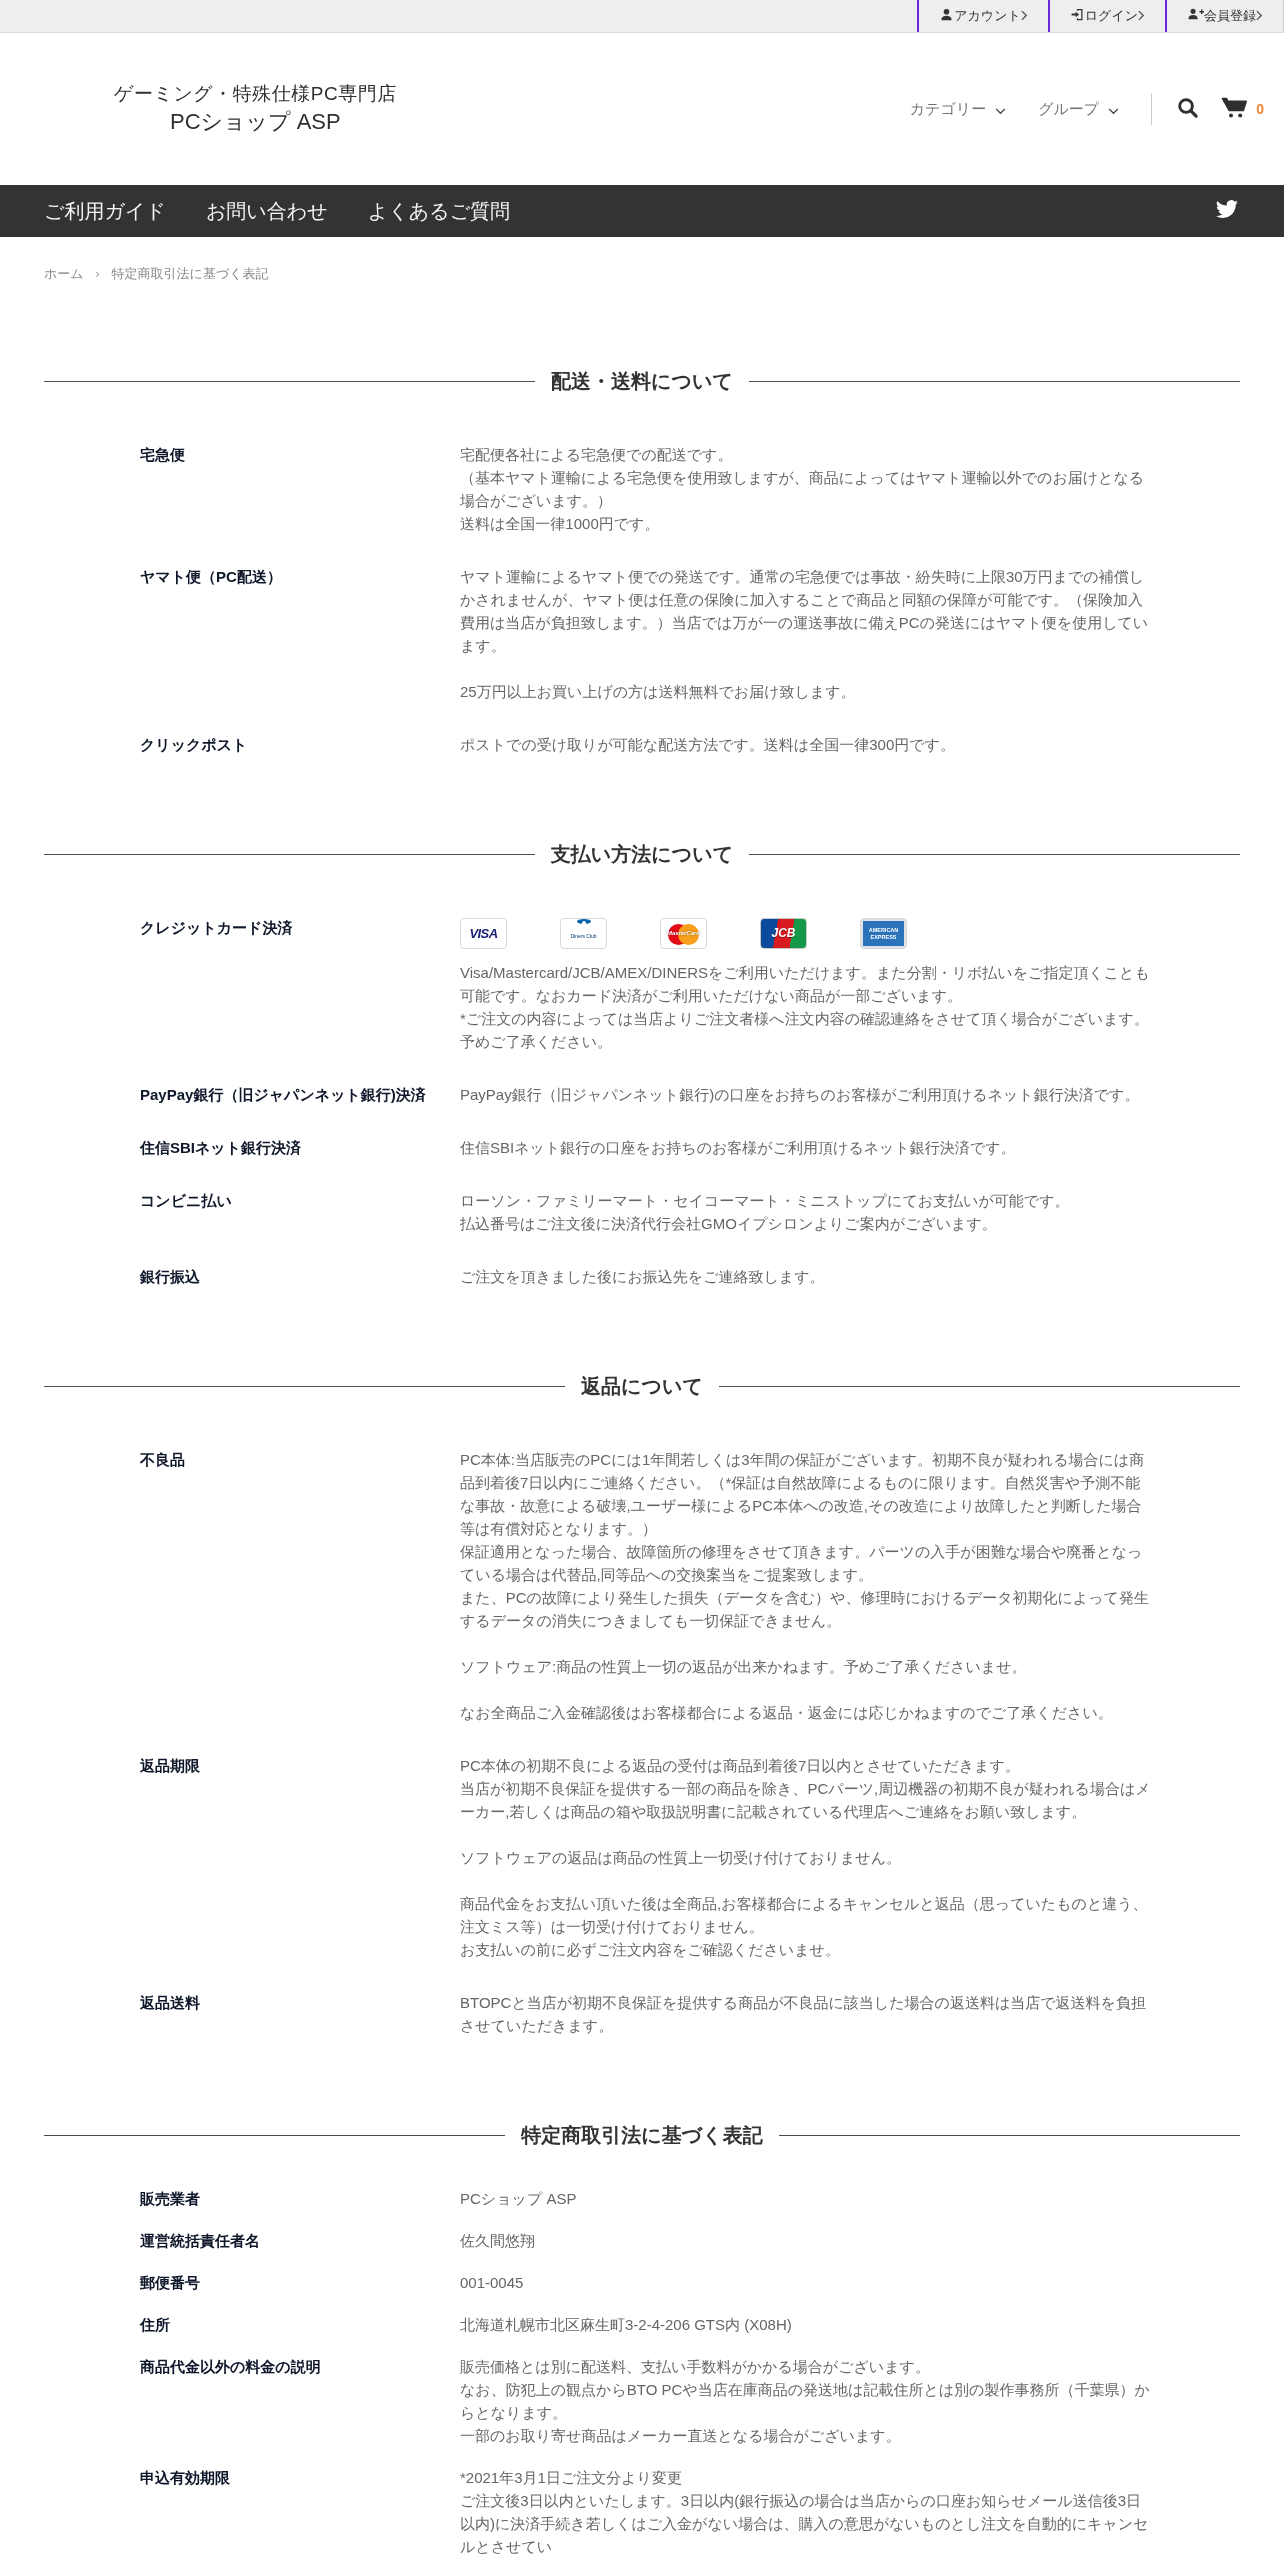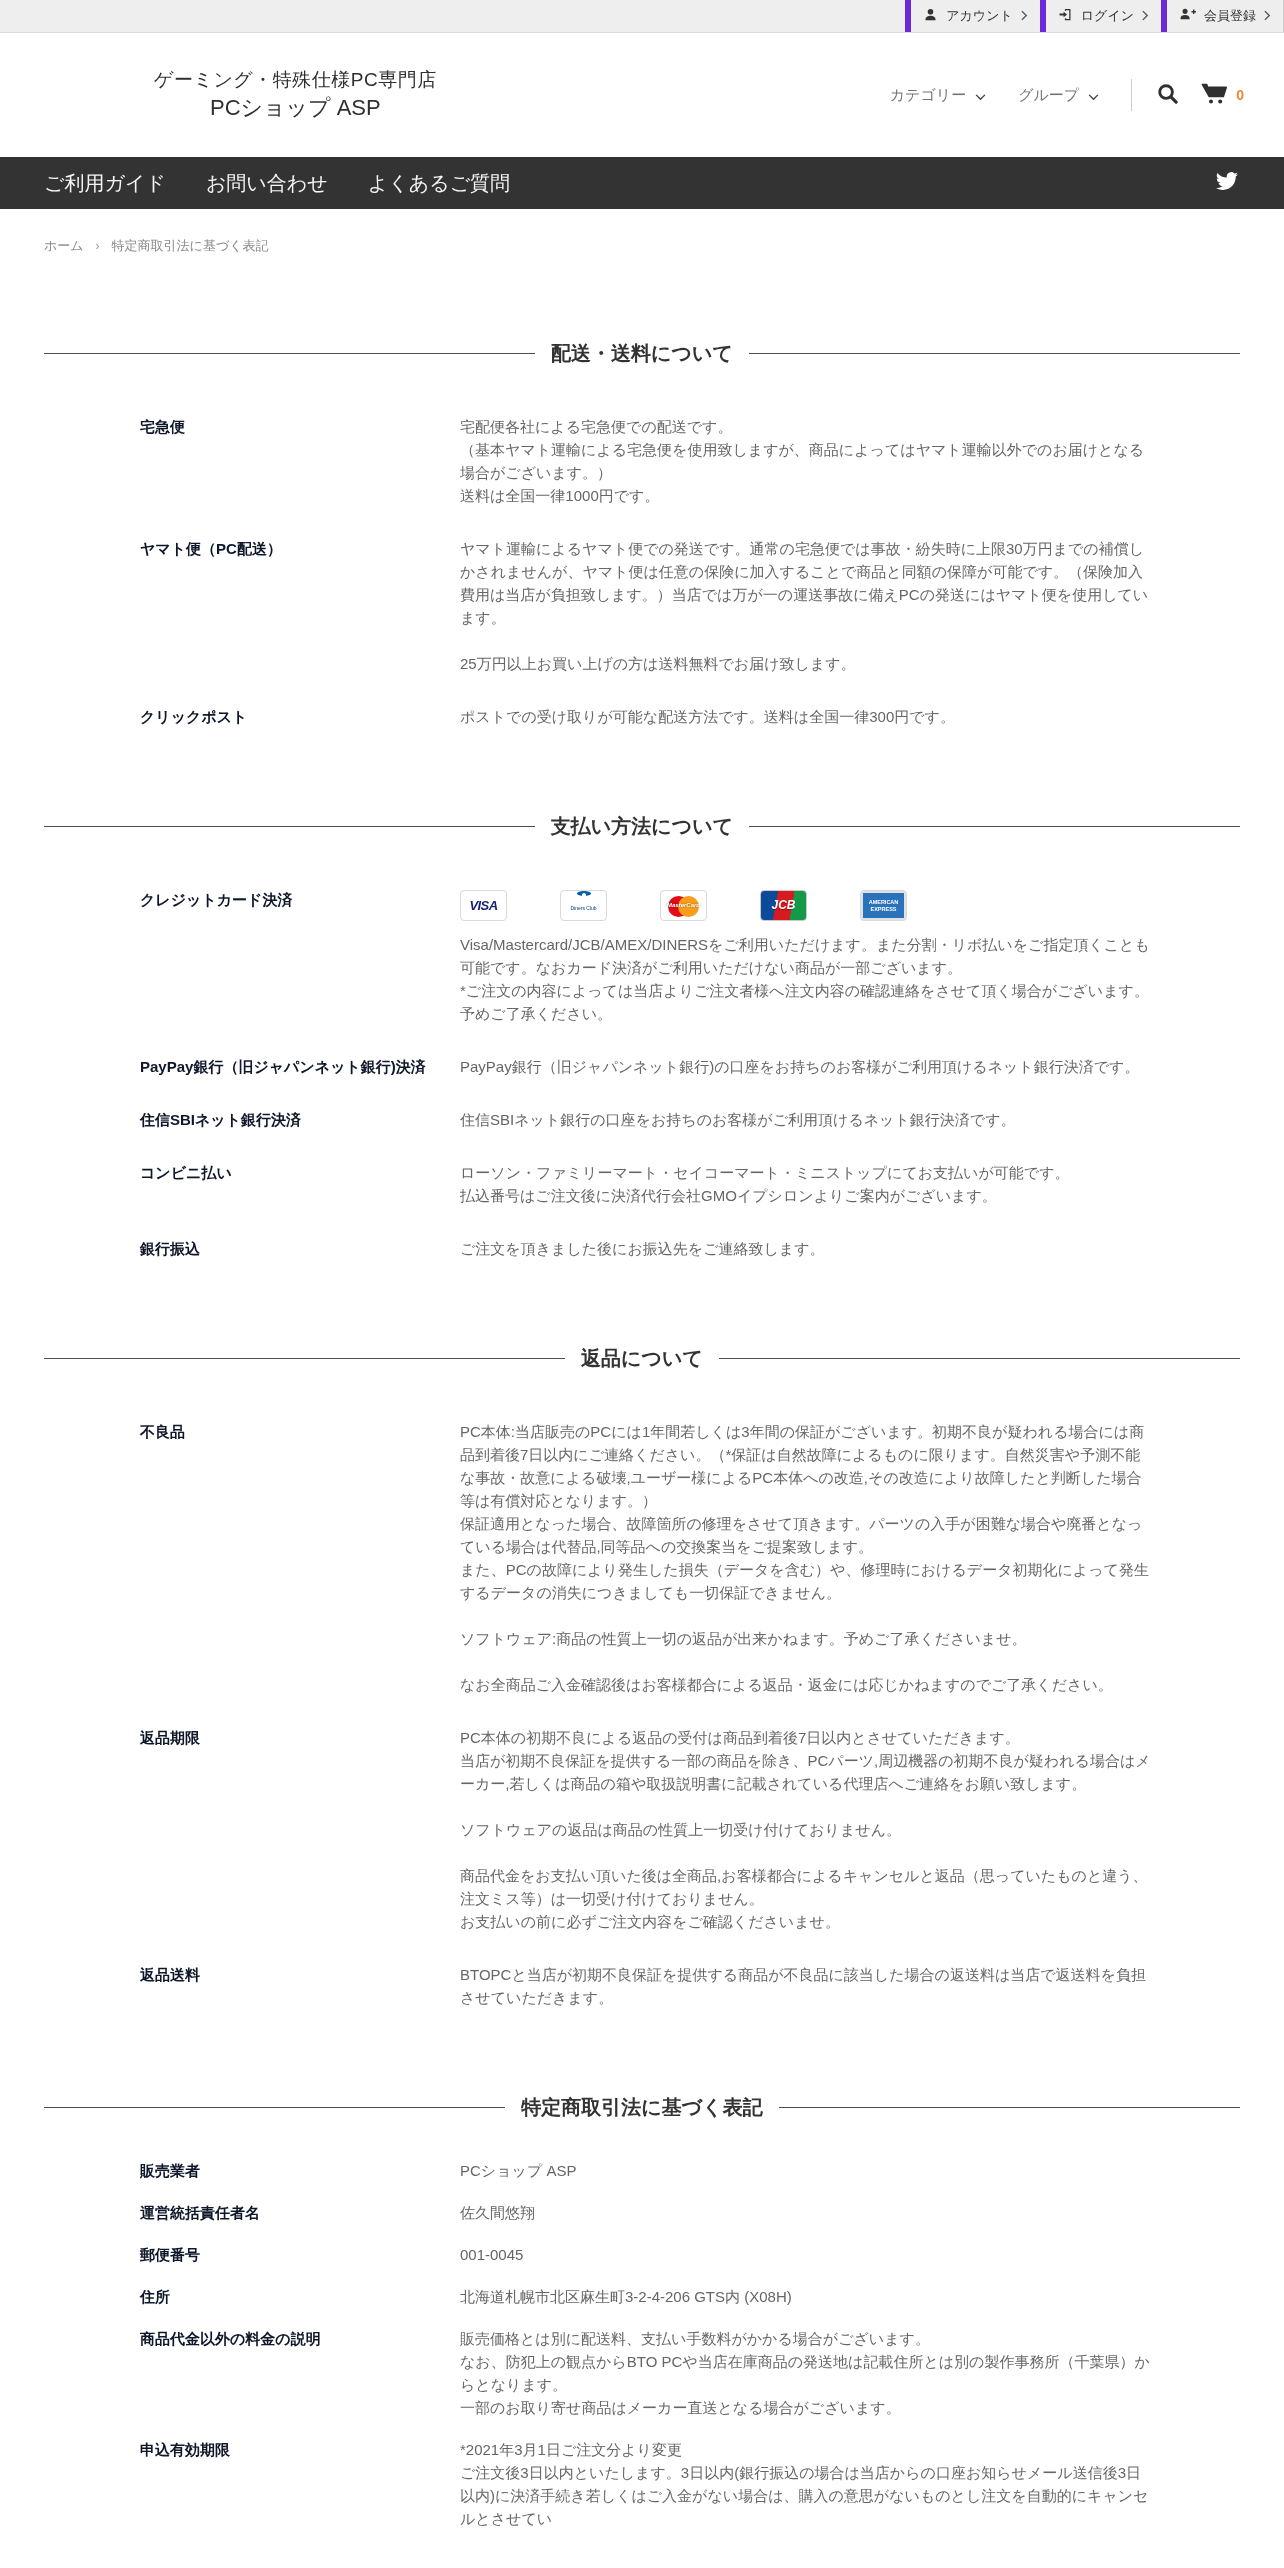--- a/index.html
+++ b/index.html
@@ -8,27 +8,27 @@
   body {
     width:1284px; height:2568px; overflow:hidden; background:#fff;
     font-family:"Liberation Sans","DejaVu Sans",sans-serif;
     color:#666;
   }
   a { text-decoration:none; cursor:pointer; }
 
   
   .topbar { height:33px; background:#eeeeee; border-bottom:1px solid #dcdcdc;
     display:flex; justify-content:flex-end; align-items:stretch; }
-  .topbar-item { display:flex; align-items:center; gap:8px; padding:0 12px;
-    border-left:6px solid #6d28d9; color:#333; font-size:13px; }
+  .topbar-item { display:flex; align-items:center; gap:0; padding:0 20px;
+    border-left:2px solid #6d28d9; color:#333; font-size:13px; }
   .topbar-item:last-child { border-right:1px solid #cfcfcf; }
 
   
-  .masthead { height:124px; background:#fff; display:flex; align-items:center;
-    justify-content:space-between; padding:0 40px;margin-left:20px; }
+  .masthead { height:152px; background:#fff; display:flex; align-items:center;
+    justify-content:space-between; padding:0 20px; }
   .logo { margin-left:94px; display:flex; flex-direction:column; align-items:center;
     color:#2f2f2f; line-height:1.25; }
   .logo-l1 { font-size:19px; letter-spacing:.5px; }
   .logo-l2 { font-size:22px; margin-top:2px; }
   .head-nav { display:flex; align-items:center; }
   .nav-dd { display:flex; align-items:center; gap:9px; font-size:15px; color:#737373; margin-right:32px; }
   .vdiv { width:1px; height:32px; background:#ccc; margin-right:24px; }
   .icon-btn { display:flex; align-items:center; margin-right:22px; }
   .cart-btn { display:flex; align-items:center; gap:8px; margin-right:0; }
   .cart-count { color:#ed8733; font-size:14px; font-weight:bold; }

